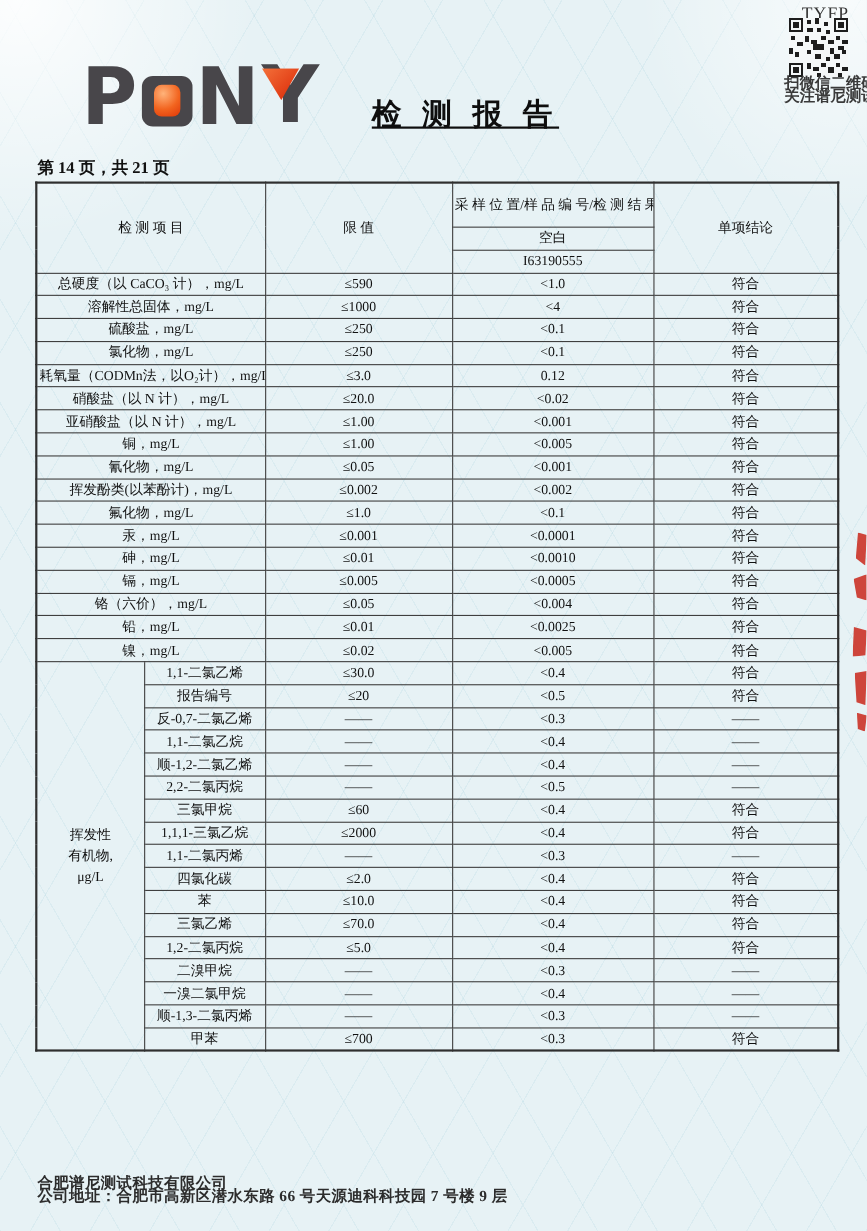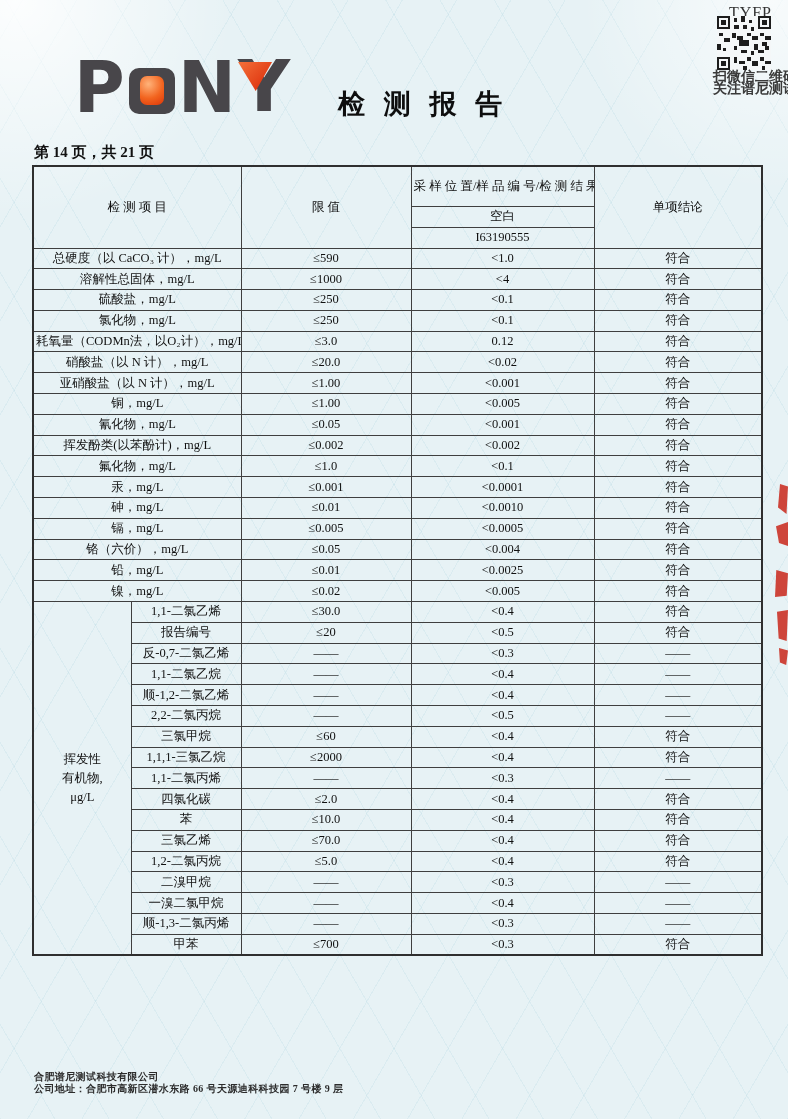--- a/index.html
+++ b/index.html
@@ -23,21 +23,21 @@
   .logo-row{display:flex;align-items:flex-end;}
   .logo-letter{font-family:"DejaVu Sans",sans-serif;font-weight:bold;font-size:72px;line-height:56px;color:#48464a;transform:scaleX(.96);transform-origin:left bottom;}
   .logo-o{width:46px;height:46px;background:#48464a;border-radius:10px;margin:0 3px 1px 2px;position:relative;}
   .logo-o-inner{position:absolute;left:11px;top:8px;width:24px;height:29px;border-radius:7px;
     background:radial-gradient(circle at 35% 28%, #ffb37a 0%, #f2641f 55%, #dd3608 100%);}
   .logo-y{position:relative;display:inline-block;}
   .y-tri{position:absolute;left:0px;top:4px;width:34px;height:29px;background:linear-gradient(135deg,#f4713a,#d92605);
     clip-path:polygon(0 0,100% 0,52% 100%);}
   .logo-sub{font-family:"Liberation Serif",serif;font-size:17.5px;color:#303030;margin-top:7px;letter-spacing:.4px;white-space:nowrap;}
   
-  .doc-title{position:absolute;left:338px;top:86px;font-size:27px;font-weight:bold;letter-spacing:6px;color:#0e0e0e;white-space:nowrap;}
+  .doc-title{position:absolute;left:338px;top:86px;font-size:27px;font-weight:bold;letter-spacing:6px;color:#0e0e0e;white-space:nowrap;text-decoration:underline;}
   
   .report-line{position:absolute;left:34px;right:24px;top:143px;display:flex;justify-content:space-between;align-items:baseline;font-size:15px;font-weight:bold;color:#111;}
   
   table.report{position:absolute;left:32px;top:165px;width:729px;border-collapse:collapse;table-layout:fixed;}
   table.report td{border:1px solid #3f3f3f;text-align:center;vertical-align:middle;padding:0 2px;font-size:12.5px;color:#111;overflow:hidden;white-space:nowrap;}
   table.report{border:2px solid #2f2f2f;}
   td.hdr{font-size:13.5px;}
   td.hdr-wrap{white-space:normal;line-height:19px;padding:1px 10px;}
   td.item{font-size:12px;}
   td.group-label{font-size:12.5px;line-height:19px;white-space:normal;}
@@ -46,21 +46,21 @@
   tr.d{height:20.8px;}
   
   .stampwrap{position:absolute;right:0;top:478px;width:16px;height:192px;}
   .stampwrap i{position:absolute;right:0;display:block;background:#c9271b;opacity:.85;filter:blur(.3px);}
   .sf1{top:6px;width:10px;height:30px;clip-path:polygon(20% 0,100% 8%,85% 100%,0 78%);}
   .sf2{top:44px;width:12px;height:24px;clip-path:polygon(0 18%,100% 0,100% 100%,25% 88%);}
   .sf3{top:92px;width:13px;height:27px;clip-path:polygon(10% 0,100% 12%,90% 95%,0 100%);}
   .sf4{top:132px;width:11px;height:31px;clip-path:polygon(0 6%,100% 0,88% 100%,15% 92%);}
   .sf5{top:170px;width:9px;height:17px;clip-path:polygon(0 0,100% 14%,80% 100%,10% 86%);}
   
-  .footer{position:absolute;left:34px;top:1071px;font-size:10px;font-weight:bold;color:#2c2c2c;line-height:11.5px;letter-spacing:.4px;}
+  .footer{position:absolute;left:34px;top:1071px;font-size:14px;font-weight:bold;color:#2c2c2c;line-height:11.5px;letter-spacing:.4px;}
 </style>
 </head>
 <body>
 
 <div class="tyfp">TYFP</div>
 
 <div class="qr-block">
   <svg class="qr-img" viewBox="0 0 29 29" shape-rendering="crispEdges">
     <rect width="29" height="29" fill="#f4f7f8"></rect>
     <g fill="#1d1d1d">

